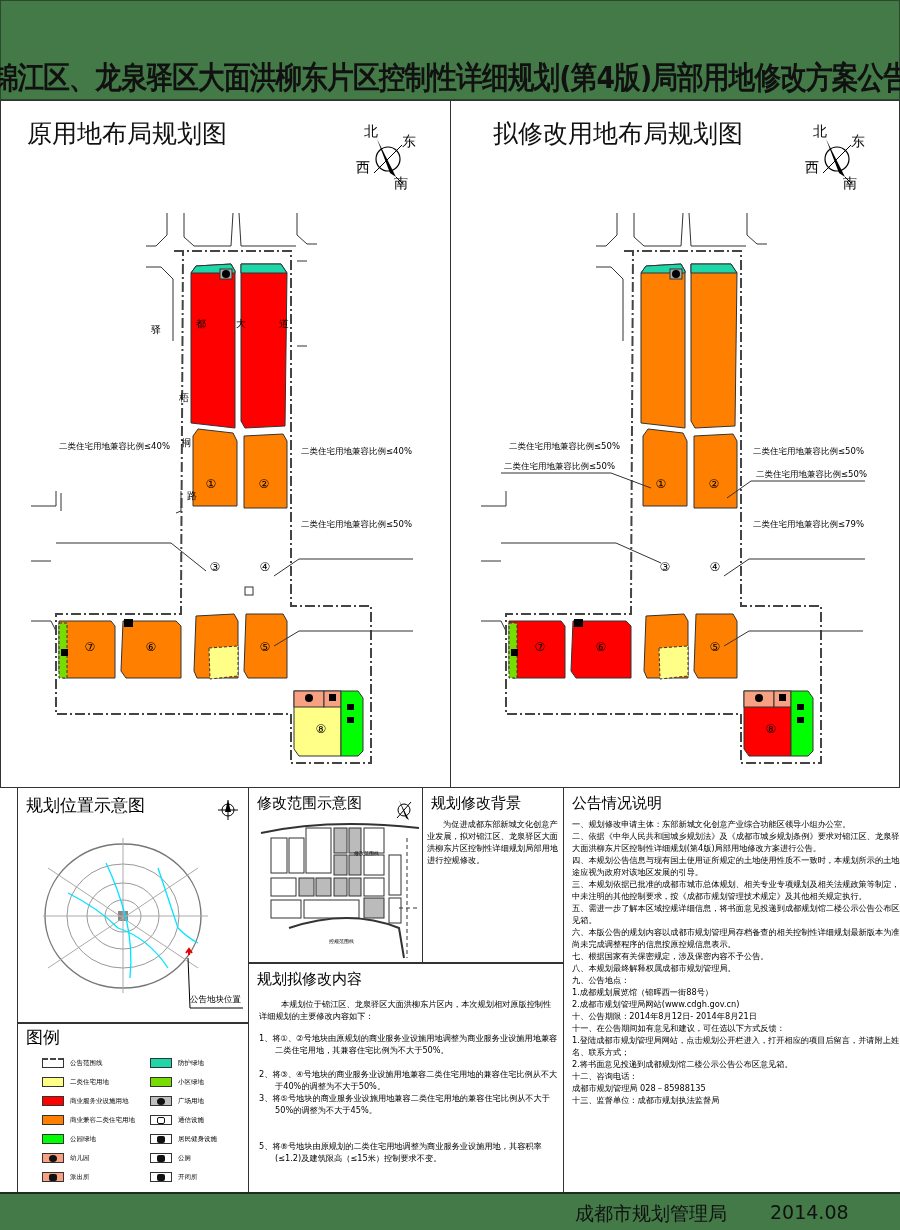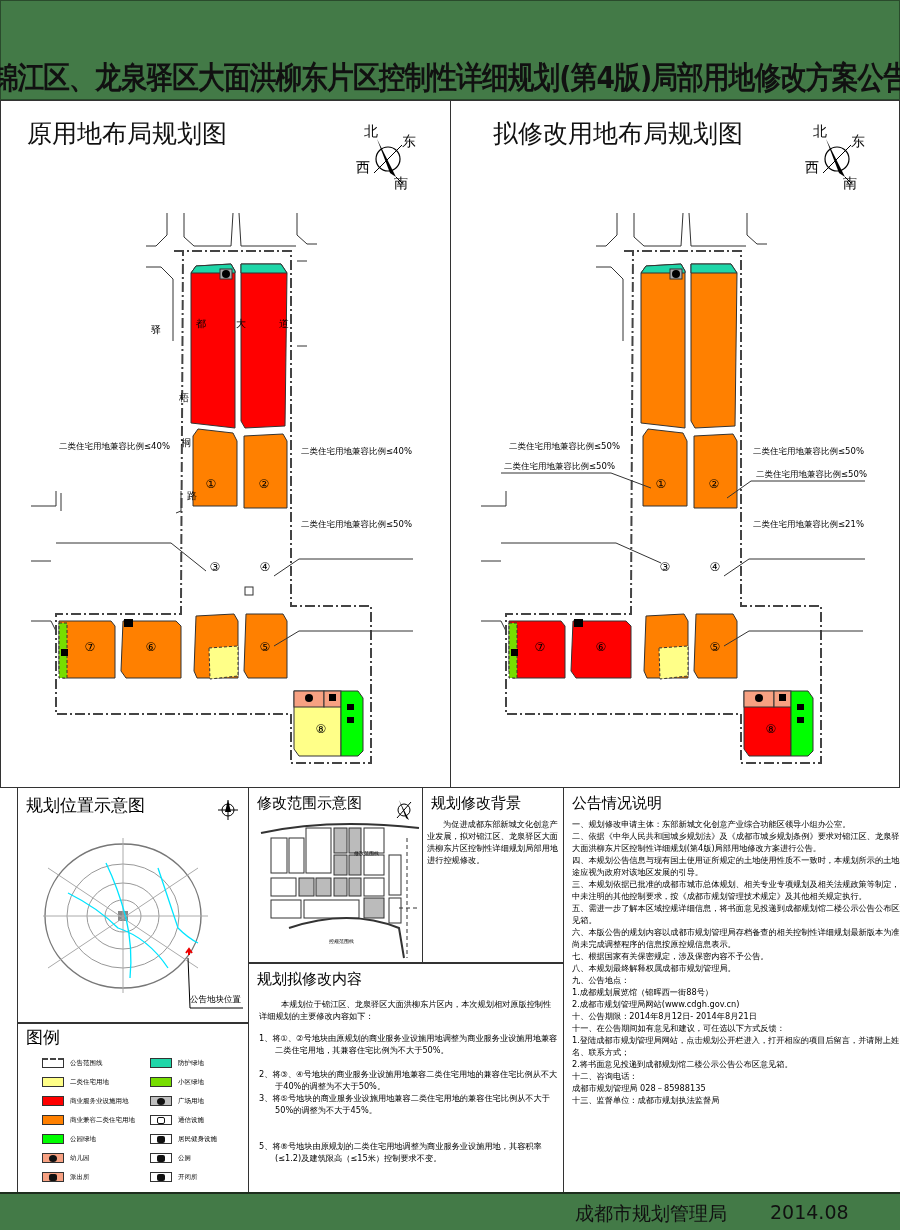--- a/index.html
+++ b/index.html
@@ -200,21 +200,21 @@
         <path d="M300 380 L414 380 M300 380 L276 397"></path>
       <path d="M50 442 L165 442 L210 462"></path>
         <path d="M298 458 L414 458 M298 458 L273 475"></path>
       <path d="M298 530 L412 530 M298 530 L273 545"></path>
     </g>
   </svg>
   <div class="callout" style="left:53px;top:360px">二类住宅用地兼容比例≤50%</div>
   <div class="callout" style="left:305px;top:368px">二类住宅用地兼容比例≤50%</div>
   <div class="callout" style="left:58px;top:340px;top:440px;margin-top:-100px">二类住宅用地兼容比例≤50%</div>
   <div class="callout" style="left:302px;top:345px">二类住宅用地兼容比例≤50%</div>
-  <div class="callout" style="left:302px;top:418px">二类住宅用地兼容比例≤21%</div>
+  <div class="callout" style="left:302px;top:418px">二类住宅用地兼容比例≤79%</div>
 </div>
 
 <div class="bottom-row">
 
   <div class="box" style="left:0;top:0;width:232px;height:236px">
     <h2>规划位置示意图</h2>
     <svg width="232" height="236" style="position:absolute;left:0;top:0">
       <ellipse cx="105" cy="128" rx="78" ry="72" fill="none" stroke="#777" stroke-width="1.4"></ellipse>
       <ellipse cx="105" cy="128" rx="56" ry="52" fill="none" stroke="#999"></ellipse>
       <ellipse cx="105" cy="128" rx="36" ry="33" fill="none" stroke="#999"></ellipse>

